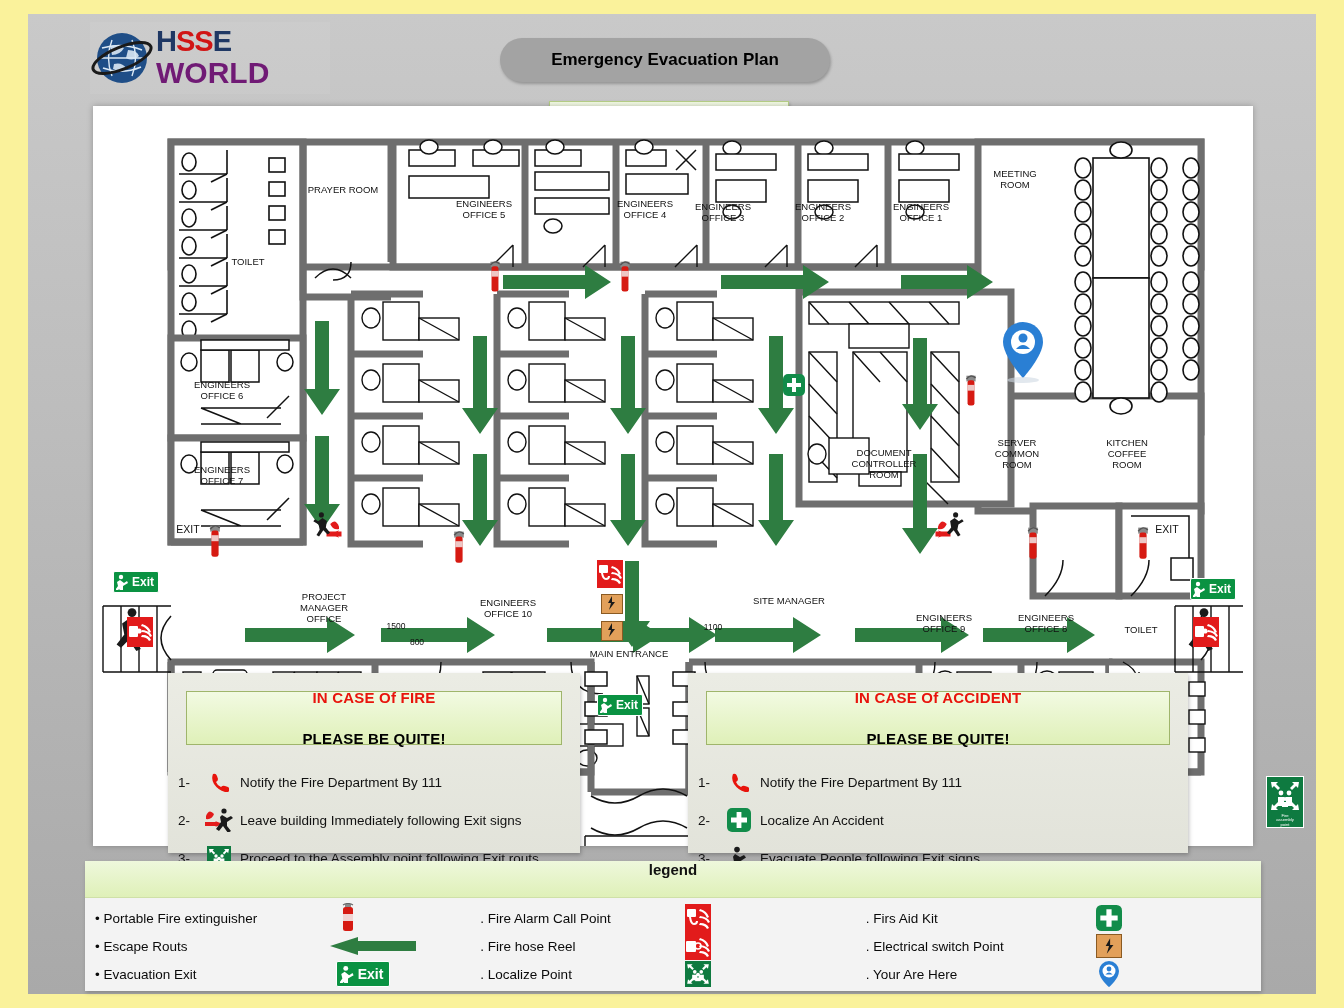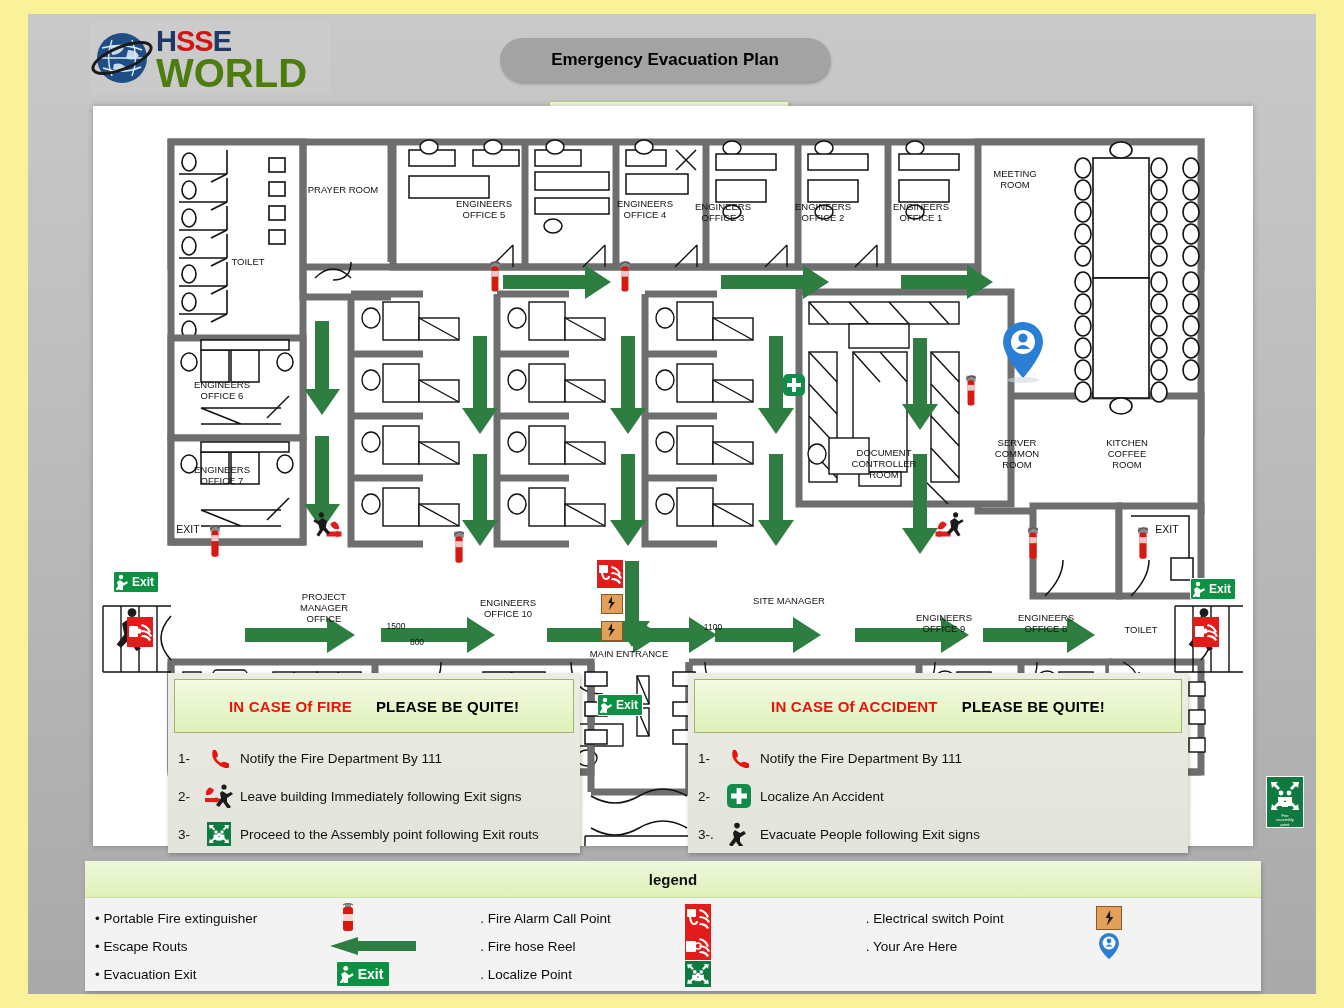--- a/index.html
+++ b/index.html
@@ -26,21 +26,21 @@
   .logo-box{
     position:absolute;left:90px;top:22px;width:240px;height:72px;
     background:rgba(255,255,255,.06);
   }
   .logo-globe{
     position:absolute;left:0px;top:4px;width:64px;height:64px;
   }
   .logo-text{position:absolute;left:66px;top:2px;}
   .logo-hsse{font-size:29px;font-weight:bold;letter-spacing:-1px;line-height:34px;color:#1f3864;}
   .logo-hsse .red{color:#d11515;}
-  .logo-world{font-size:40px;font-weight:bold;letter-spacing:0px;line-height:30px;color:#4d7c0f;}
+  .logo-world{font-size:30px;font-weight:bold;letter-spacing:0px;line-height:30px;color:#701a75;}
 
   .title-pill{
     position:absolute;left:500px;top:38px;width:330px;height:44px;
     background:#a3a3a3;border-radius:24px;
     display:flex;align-items:center;justify-content:center;
     box-shadow:1px 2px 3px rgba(0,0,0,.25);
   }
   .title-pill span{font-size:17px;font-weight:bold;color:#000;}
 
   .subtitle-box{
@@ -58,41 +58,41 @@
 
   
   .instr{
     position:absolute;
     background:linear-gradient(180deg,#ebece4 0%,#e2e3da 100%);
     box-shadow:1px 2px 4px rgba(0,0,0,.25);
   }
   .instr.left{left:168px;top:673px;width:412px;height:180px;}
   .instr.right{left:688px;top:673px;width:500px;height:180px;}
   .instr-head{
-    height:52px;margin:6px;
+    height:52px;margin:18px;
     background:linear-gradient(180deg,#f2fae2 0%,#dff0b8 100%);
     border:1px solid #9fb56b;
-    display:flex;flex-direction:row;align-items:center;justify-content:center;gap:24px;
+    display:flex;flex-direction:column;align-items:center;justify-content:center;gap:24px;
   }
   .instr-head .l1{font-size:15px;font-weight:bold;color:#e8140c;letter-spacing:.2px;}
   .instr-head .l2{font-size:15px;font-weight:bold;color:#000;letter-spacing:.2px;}
   .instr-row{display:flex;align-items:center;height:38px;padding-left:10px;gap:6px;}
   .instr-row .num{font-size:13.5px;color:#111;width:20px;}
   .instr-row .ico{width:30px;height:26px;display:flex;align-items:center;justify-content:center;}
   .instr-row .txt{font-size:13.5px;color:#111;}
 
   
   .legend-wrap{
     position:absolute;left:85px;top:861px;width:1176px;height:130px;
     background:#f3f3f3;box-shadow:1px 2px 4px rgba(0,0,0,.2);
   }
   .legend-head{
     height:36px;background:linear-gradient(180deg,#eef8dc 0%,#dff0b8 100%);
     border-bottom:1px solid #cfe0a8;
-    display:flex;align-items:center;justify-content:center;
+    display:flex;justify-content:center;
   }
   .legend-head span{font-size:15px;font-weight:bold;color:#111;}
   .legend-body{display:flex;padding:6px 10px 0 10px;gap:0;}
   .legend-col{flex:1;}
   .legend-item{display:flex;align-items:center;height:28px;gap:8px;}
   .legend-item .lbl{font-size:13.5px;font-weight:normal;color:#0a0a0a;white-space:nowrap;}
   .legend-item .ic{width:40px;height:26px;display:flex;align-items:center;justify-content:center;}
   .legend-col.c1 .lbl{width:225px;}
   .legend-col.c2 .lbl{width:190px;}
   .legend-col.c3 .lbl{width:215px;}
@@ -994,20 +994,29 @@
                 <circle cx="12" cy="12.6" r="1.8"></circle>
                   <path d="M9.4 15.2 h5.2 v3.4 h-5.2 z"></path>
               </g>
             </svg>
           </span>
         </div>
       </div>
 
       <div class="legend-col c3">
         <div class="legend-item">
+          <span class="lbl">. Firs Aid Kit</span>
+          <span class="ic">
+            <svg width="26" height="26" viewBox="0 0 24 24">
+              <rect width="24" height="24" rx="5" fill="#128c4a"></rect>
+              <path d="M9.6 4 h4.8 v5.6 h5.6 v4.8 h-5.6 v5.6 h-4.8 v-5.6 h-5.6 v-4.8 h5.6 z" fill="#fff"></path>
+            </svg>
+          </span>
+        </div>
+        <div class="legend-item">
           <span class="lbl">. Electrical switch Point</span>
           <span class="ic">
             <span class="elec" style="width:24px;height:22px;">
               <svg width="20" height="18" viewBox="0 0 18 16">
                   <path d="M10 1 l-4 7 h3 l-2 7 l6 -8 h-3 z" fill="#1a1a1a"></path>
                 </svg>
             </span>
           </span>
         </div>
         <div class="legend-item">

